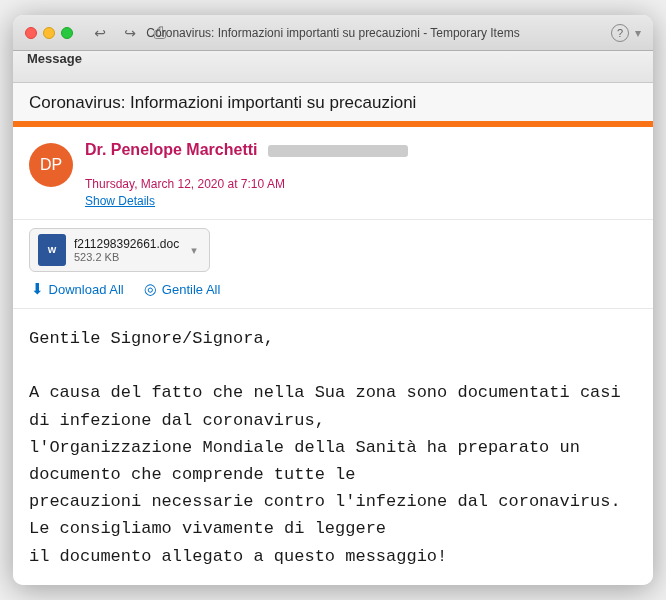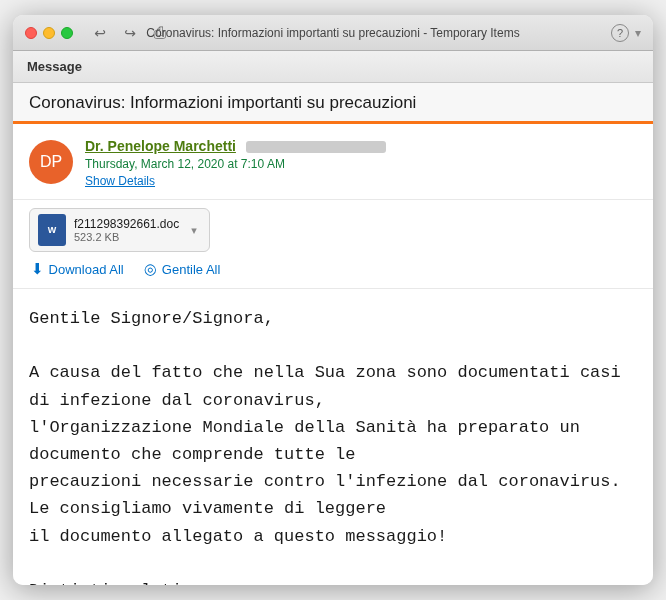--- a/index.html
+++ b/index.html
@@ -107,37 +107,36 @@
       color: #888;
       font-size: 12px;
       cursor: pointer;
     }
 
     
     .toolbar {
       background: linear-gradient(to bottom, #f0f0f0, #e4e4e4);
       height: 32px;
       display: flex;
-      align-items: center;
-      padding: 12px 14px;
+      padding: 0 14px;
       border-bottom: 1px solid #c8c8c8;
       flex-shrink: 0;
     }
 
     .toolbar-label {
       font-size: 13px;
       font-weight: 600;
       color: #333;
     }
 
     
     .subject-bar {
       background: #f7f7f7;
       padding: 10px 16px 8px 16px;
-      border-bottom: 3px solid #f97316;
+      border-bottom: 6px solid #f97316;
       flex-shrink: 0;
     }
 
     .subject-text {
       font-size: 17px;
       font-weight: 400;
       color: #1a1a1a;
     }
 
     
@@ -177,38 +176,37 @@
       flex: 1;
     }
 
     .sender-name-row {
       display: flex;
       align-items: center;
       gap: 10px;
     }
 
     .sender-name {
-      font-size: 14px;
+      font-size: 16px;
       font-weight: 700;
-      color: #4d7c0f;
-      text-decoration: underline;
+      color: #be185d;
     }
 
     .sender-email-blur {
       width: 140px;
       height: 12px;
       background: #cccccc;
       border-radius: 3px;
       margin-top: 2px;
     }
 
     .sender-date {
       font-size: 12px;
-      color: #15803d;
-      margin-top: 3px;
+      color: #be185d;
+      margin-top: 18px;
     }
 
     .show-details-link {
       font-size: 12px;
       color: #0070c9;
       cursor: pointer;
       margin-top: 2px;
       display: inline-block;
       text-decoration: underline;
     }

